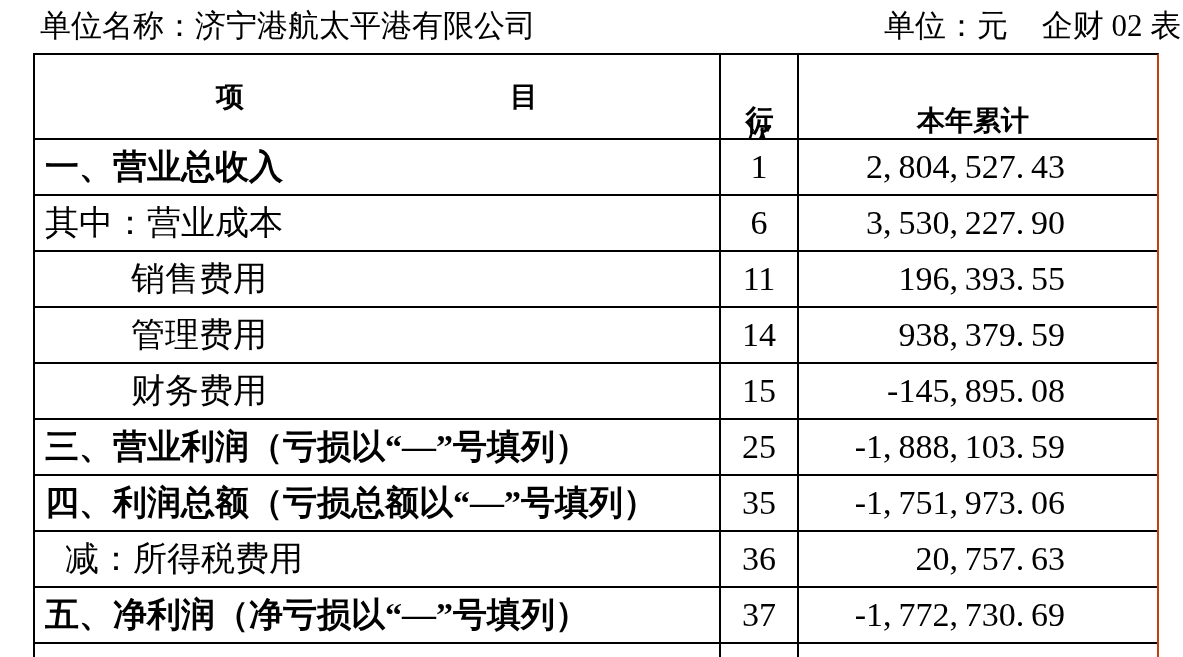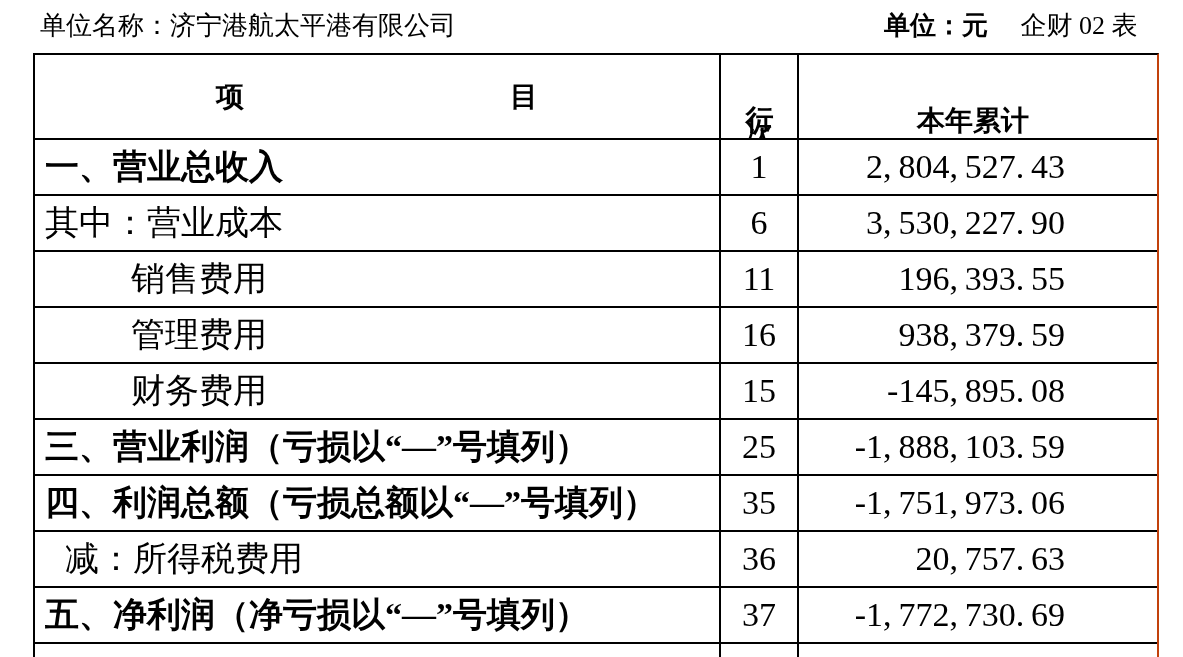--- a/index.html
+++ b/index.html
@@ -17,27 +17,27 @@
     overflow: hidden;
   }
 
   
   .top-caption {
     position: absolute;
     top: 6px;
     left: 0;
     width: 1183px;
     height: 40px;
-    font-size: 26px;
+    font-size: 31px;
     line-height: 40px;
     white-space: nowrap;
   }
   .company-name { position: absolute; left: 40px; top: 0; }
   .unit-block   { position: absolute; left: 884px; top: 0; }
-  .unit-label   { display: inline-block; font-weight: bold; }
+  .unit-label   { display: inline-block; }
   .form-code    { display: inline-block; margin-left: 26px; }
 
   
   .fin-table {
     position: absolute;
     left: 33px;
     top: 53px;
     width: 1126px;
     height: 604px;           
     box-sizing: border-box;
@@ -129,21 +129,21 @@
     </div>
 
     <div class="t-row data ind-3">
       <div class="cell c-item">销售费用</div>
       <div class="cell c-line">11</div>
       <div class="cell c-value num">196, 393. 55</div>
     </div>
 
     <div class="t-row data ind-3">
       <div class="cell c-item">管理费用</div>
-      <div class="cell c-line">16</div>
+      <div class="cell c-line">14</div>
       <div class="cell c-value num">938, 379. 59</div>
     </div>
 
     <div class="t-row data ind-3">
       <div class="cell c-item">财务费用</div>
       <div class="cell c-line">15</div>
       <div class="cell c-value num">-145, 895. 08</div>
     </div>
 
     <div class="t-row data bold">

